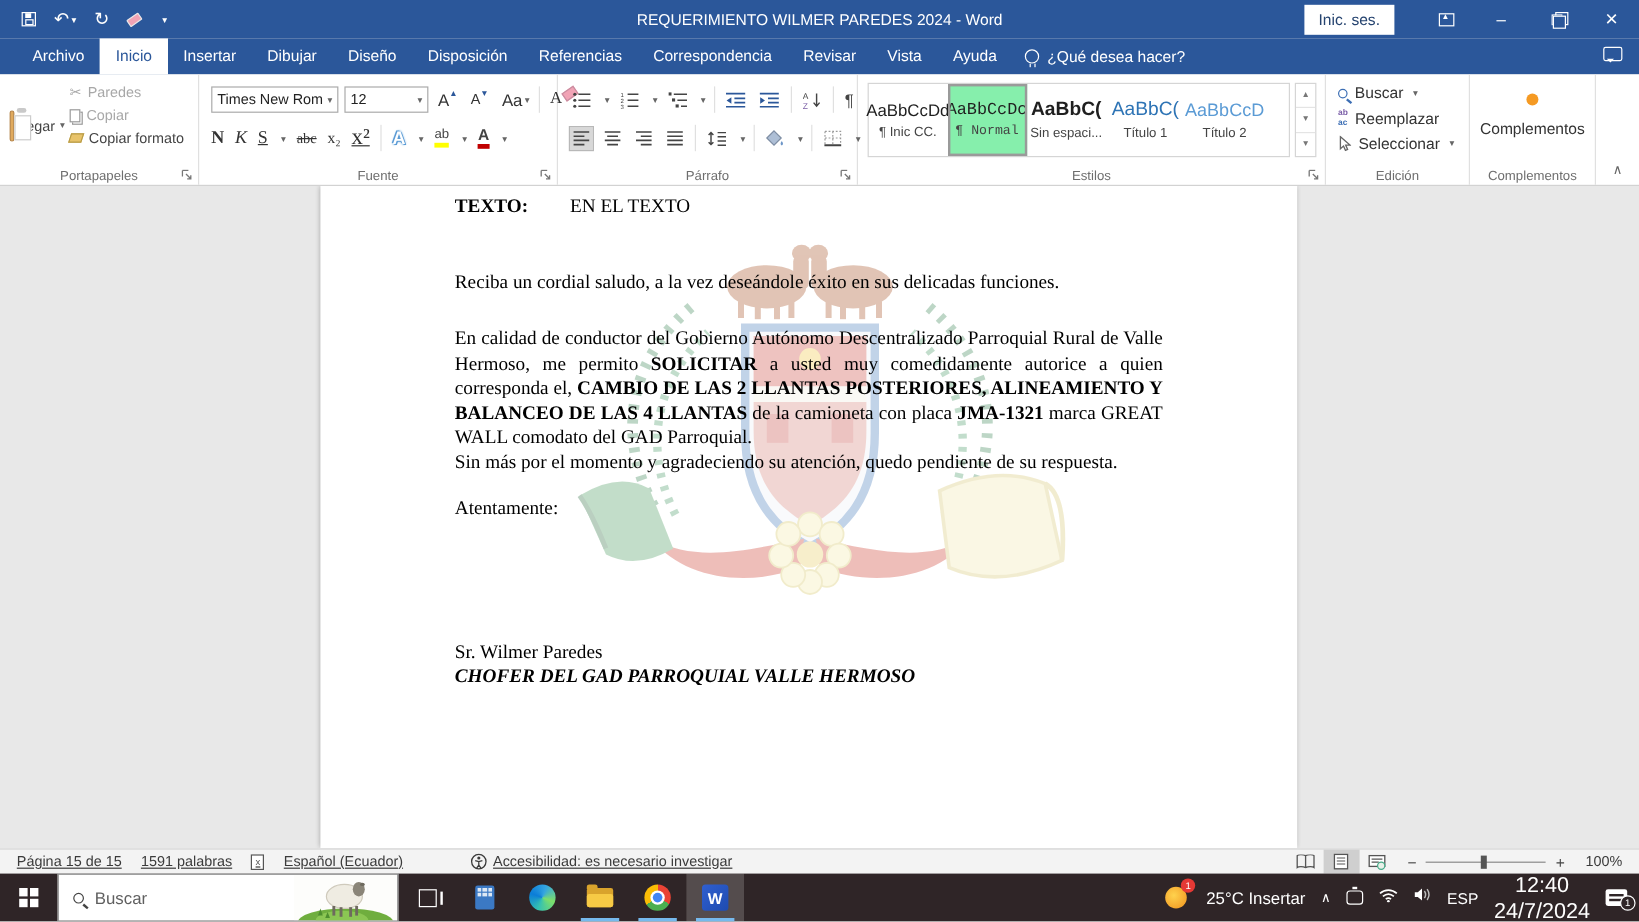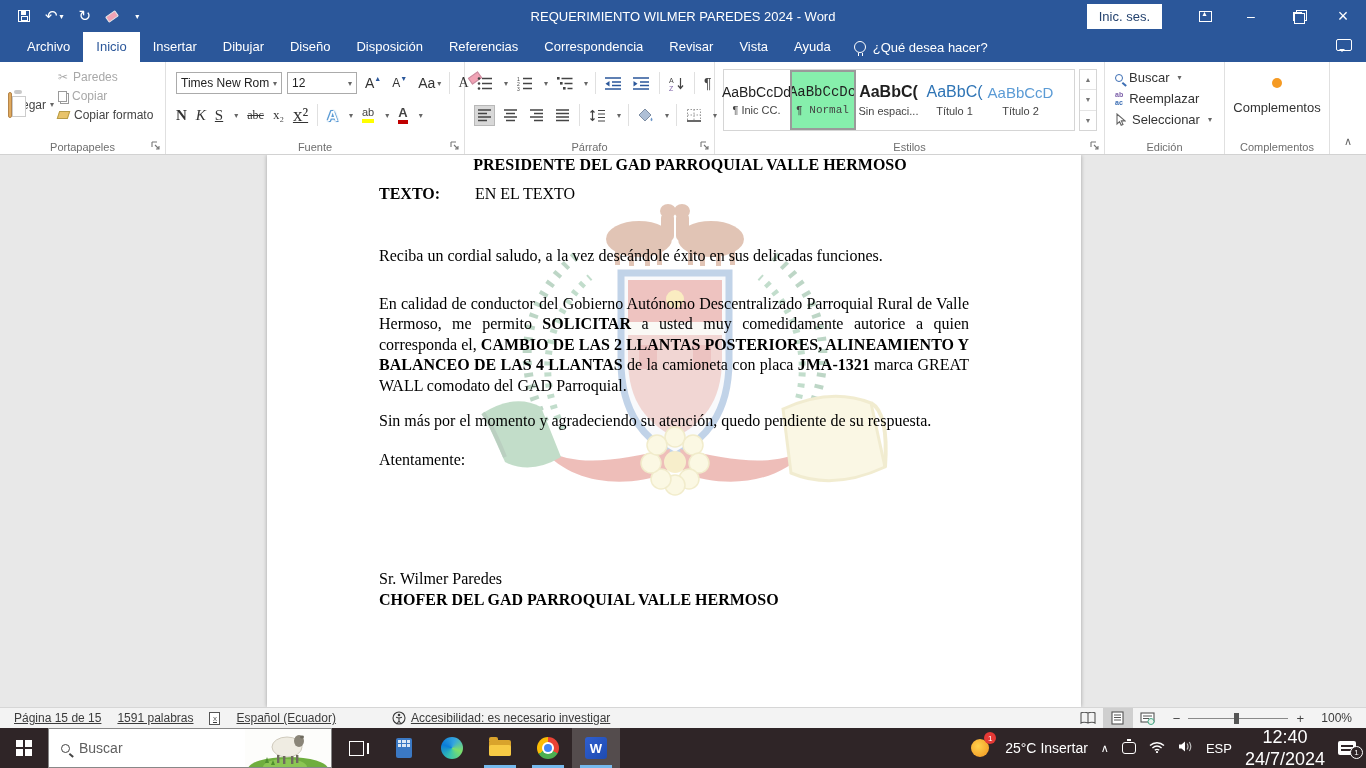--- a/index.html
+++ b/index.html
@@ -110,24 +110,24 @@
   .docarea { position:relative; height:552px; background:#e8e8e8; overflow:hidden; }
   .page { position:absolute; left:267px; top:0; width:814px; height:552px; background:#fff; box-shadow:0 0 4px rgba(0,0,0,.3); }
   .wm { position:absolute; left:158px; top:42px; width:500px; height:330px; opacity:.34; }
   .doc-content { position:relative; padding:0 112px; font-family:"Liberation Serif",serif; font-size:16px; line-height:20.5px; color:#000; }
   .doc-heading { font-weight:bold; text-align:center; text-indent:32px; margin-top:0; }
   .field-row { margin-top:16px; display:flex; }
   .field-row.asunto { margin-top:8px; }
   .flabel { font-weight:bold; width:96px; flex:none; }
   .p1 { margin-top:42px; }
   .p2 { margin-top:27px; text-align:justify; }
-  .p3 { margin-top:15px; }
+  .p3 { }
   .closing { margin-top:18px; }
   .sig-name { margin-top:99px; }
-  .sig-title { font-weight:bold; }
+  .sig-title { font-weight:bold;font-style:italic; }
   .b { font-weight:bold; }
   .caret { display:inline-block; width:1px; height:15px; background:#000; vertical-align:-2px; }
 
   
   .statusbar { position:relative; height:21px; background:#f3f3f3; border-top:1px solid #d6d6d6; display:flex; align-items:center; font-size:12px; color:#3b3b3b; padding-left:14px; gap:16px; }
   .sb-item { display:flex; align-items:center; gap:5px; white-space:nowrap;text-decoration:underline; }
   .proof-ic { width:11px; height:13px; border:1px solid #555; position:relative; background:#fff; font-size:8px; text-align:center; line-height:12px; color:#555; }
   .acc-ic svg { display:block; }
   .sb-right { margin-left:auto; display:flex; align-items:center; height:100%; }
   .viewbtn { width:30px; height:100%; display:flex; align-items:center; justify-content:center; }
@@ -536,21 +536,20 @@
         <circle cx="250" cy="265" r="11" fill="#e8d06a"></circle>
 
         <path d="M58,216 q32,-20 58,-6 l20,50 q-30,18 -56,5 z" fill="#4f9e63"></path>
         <path d="M58,216 q10,14 22,44" fill="none" stroke="#37744a" stroke-width="4"></path>
         <path d="M358,212 q48,-22 88,-6 l14,64 q-52,24 -94,6 z" fill="#f1e9b2" stroke="#d9c878" stroke-width="3"></path>
         <path d="M446,206 q18,10 14,64" fill="none" stroke="#d9c878" stroke-width="4"></path>
       </g>
     </svg>
 
     <div class="doc-content">
-      <div class="doc-heading">PRESIDENTE DEL GAD PARROQUIAL VALLE HERMOSO</div>
 
 
       <div class="field-row asunto">
         <span class="flabel">TEXTO:</span>
         <span>EN EL TEXTO</span>
       </div>
 
       <p class="p1">Reciba un cordial saludo, a la vez deseándole éxito en sus delicadas funciones.</p>
 
       <p class="p2"><span>En calidad de conductor del Gobierno Autónomo Descentralizado Parroquial Rural de Valle Hermoso, me permito </span><span class="b">SOLICITAR</span><span> a usted muy comedidamente autorice a quien corresponda el, </span><span class="b">CAMBIO DE LAS 2 LLANTAS POSTERIORES, ALINEAMIENTO Y BALANCEO DE LAS 4 LLANTAS</span><span> de la camioneta con placa </span><span class="b">JMA-1321</span><span> marca GREAT WALL comodato del GAD Parroquial.</span></p>

